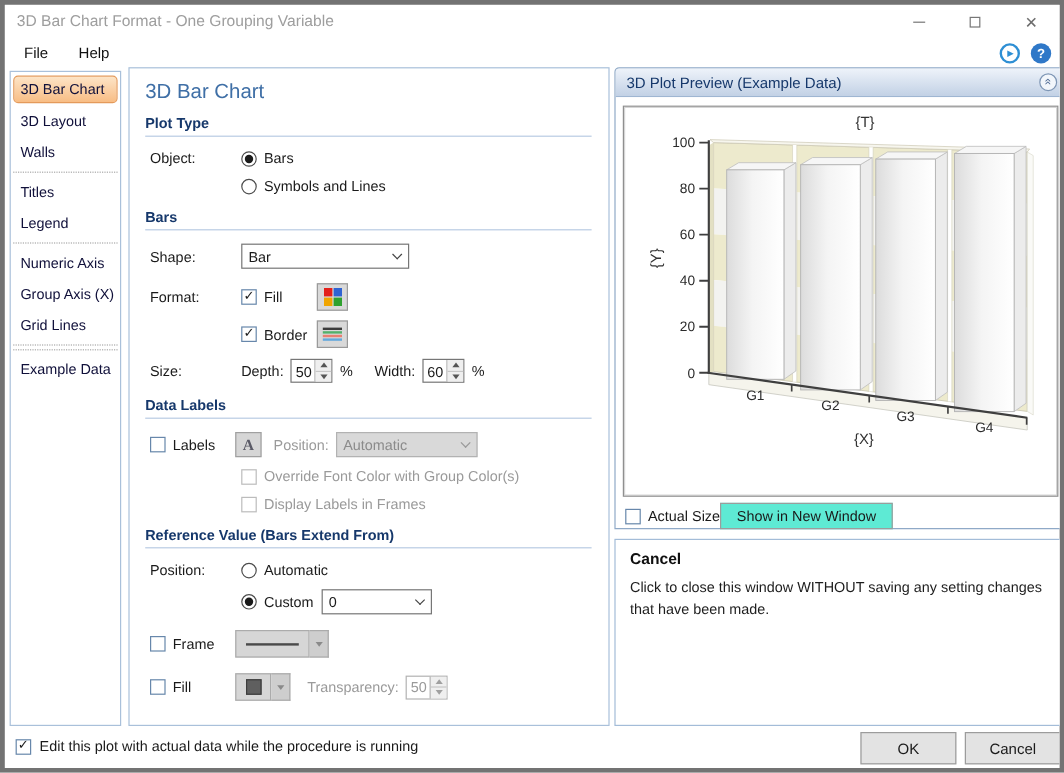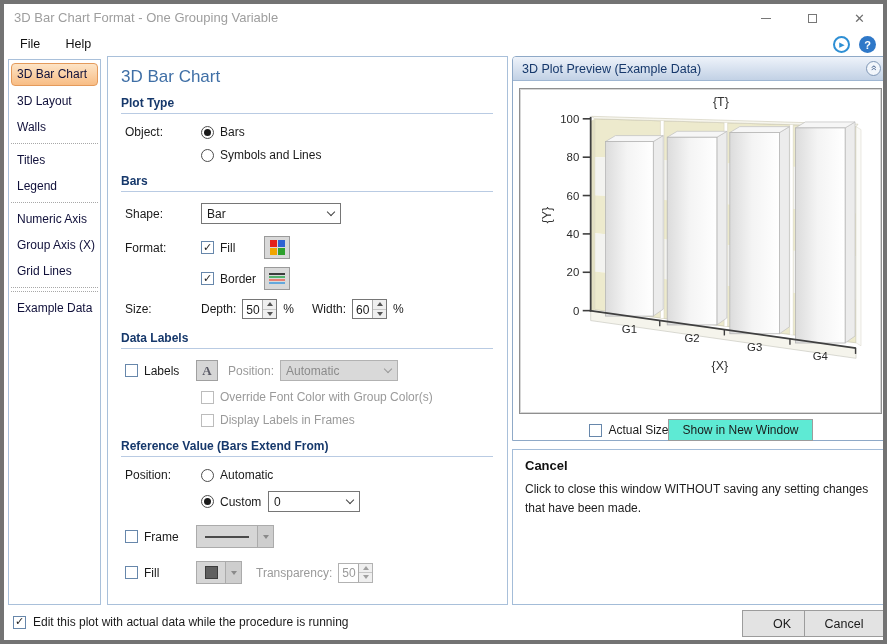--- a/index.html
+++ b/index.html
@@ -75,33 +75,33 @@
   .swatch-box{width:30px;height:23px;background:#d6d6d6;border:1px solid #ababab;display:flex;align-items:center;justify-content:center}
   .swatch{width:13px;height:13px;background:#5f5f5f;border:1px solid #3c3c3c}
 
   
   .preview-panel{position:absolute;left:508px;top:52px;width:376px;height:385px;border:1px solid #8fa9c7;border-radius:4px 4px 0 0;background:#fff}
   .preview-hdr{height:24px;background:linear-gradient(#eef3fa,#c2d1e5);border-bottom:1px solid #9fb6d2;border-radius:3px 3px 0 0;display:flex;align-items:center;justify-content:space-between;padding:0 6px 0 9px;color:#16386b;font-weight:normal;font-size:12.5px}
   .collapse-icon{width:15px;height:15px;border-radius:50%;border:1px solid #7e96b5;background:#f2f6fb;color:#4e6a94;display:flex;align-items:center;justify-content:center;flex:none}
   .collapse-icon span{display:block;font-size:10px;line-height:1;transform:rotate(-90deg);margin-top:-1px}
   .plot-box{position:absolute;left:6px;top:31px;width:363px;height:326px;background:#fff;border:1px solid #8f8f8f;box-shadow:inset 0 0 0 1px #d6d6d6}
   .plot-box svg{display:block;width:100%;height:100%}
-  .preview-footer{position:absolute;left:8px;top:362px;width:360px;display:flex;align-items:center;justify-content:center}
+  .preview-footer{position:absolute;left:8px;top:362px;width:360px;display:flex;align-items:center;justify-content:flex-start}
   .cb-row{display:flex;align-items:center;gap:6px}
   .btn{height:22px;background:#5eead4;border:1px solid #9c9c9c;padding:0 13px;font-size:12px;display:inline-flex;align-items:center;justify-content:center}
 
   
   .help-panel{position:absolute;left:508px;top:445px;width:376px;height:156px;border:1px solid #a3bcd8;background:#fff;padding:8px 12px}
   .help-title{font-weight:bold;font-size:13px;margin-bottom:7px;color:#101010}
   .help-body{font-size:12px;line-height:1.55;color:#1d1d1d}
 
   
   .footer-cb{position:absolute;left:9px;top:611px;display:flex;align-items:center;gap:7px}
   .dlg-btn{position:absolute;top:606px;width:80px;height:27px;background:#e3e3e3;border:1px solid #9c9c9c;font-size:12.5px;display:flex;align-items:center;justify-content:center}
-  .ok-btn{left:738px}
+  .ok-btn{left:713px}
   .cancel-btn{left:800px}
   .bottom-strip{position:absolute;left:0;top:637px;width:100%;height:7px;background:#7b7b7b}
 </style>
 </head>
 <body>
 
 <div class="window">
 
   <div class="titlebar">
     <span class="title-text">3D Bar Chart Format - One Grouping Variable</span>

